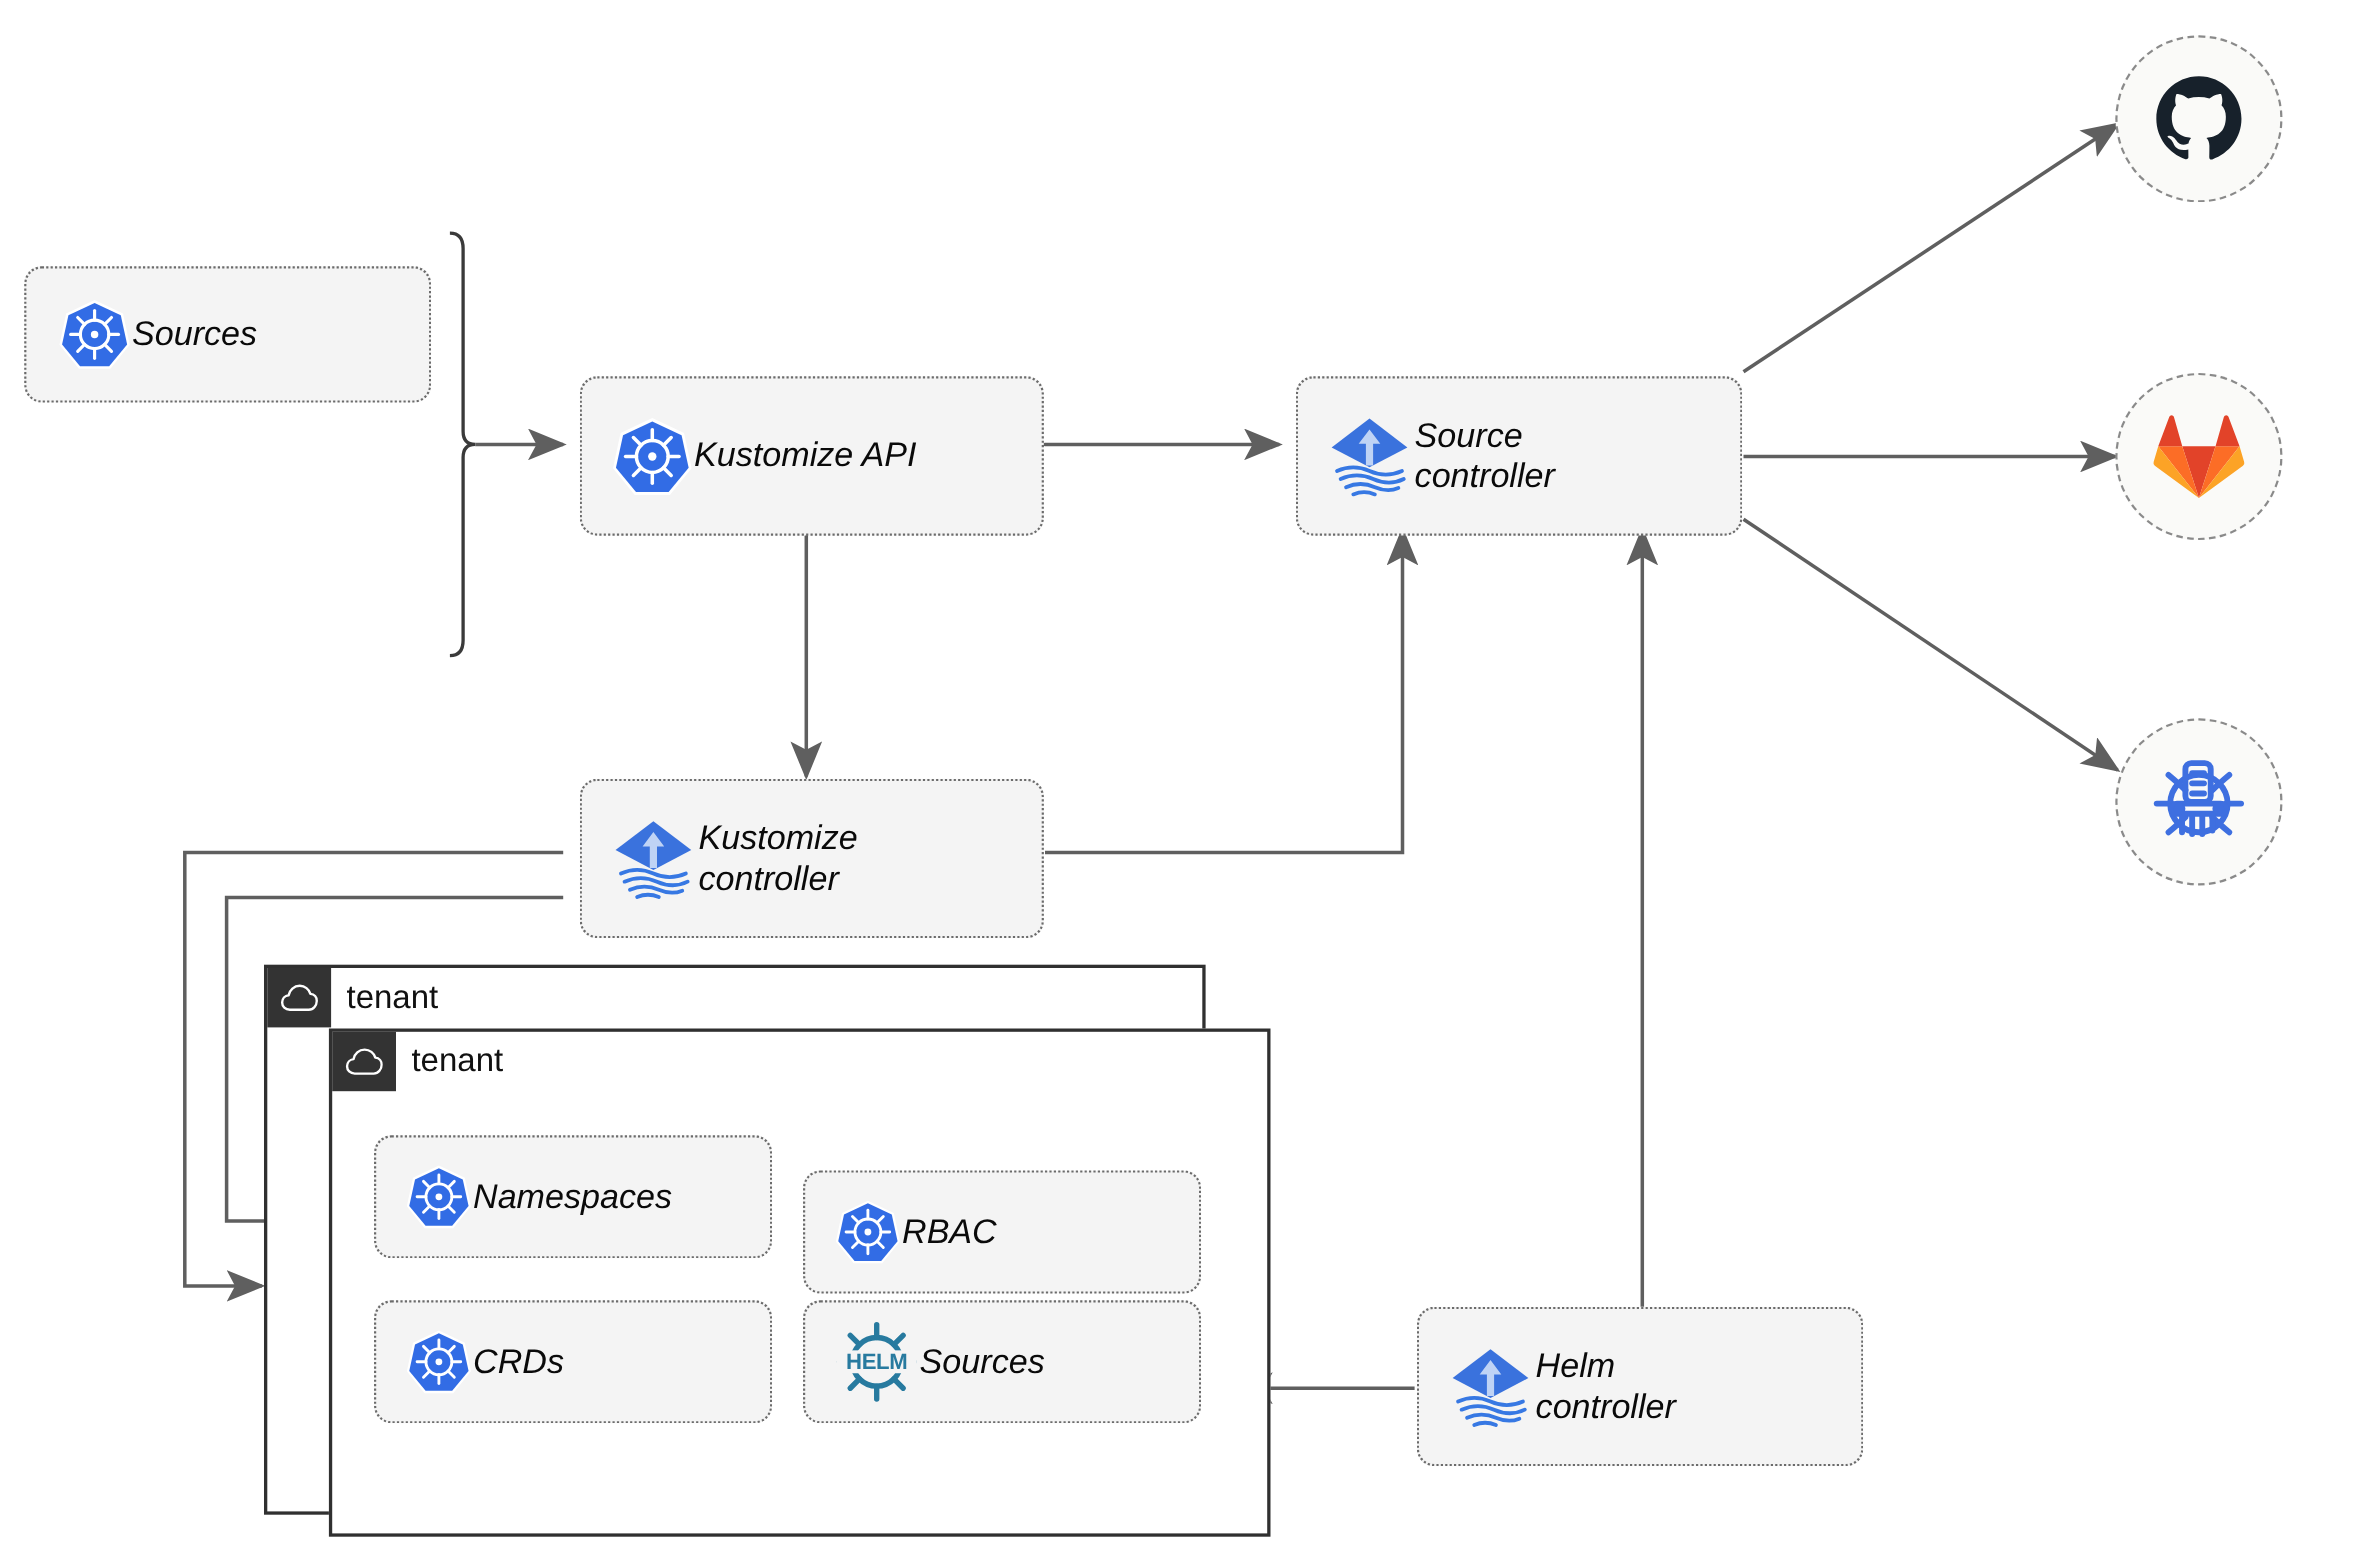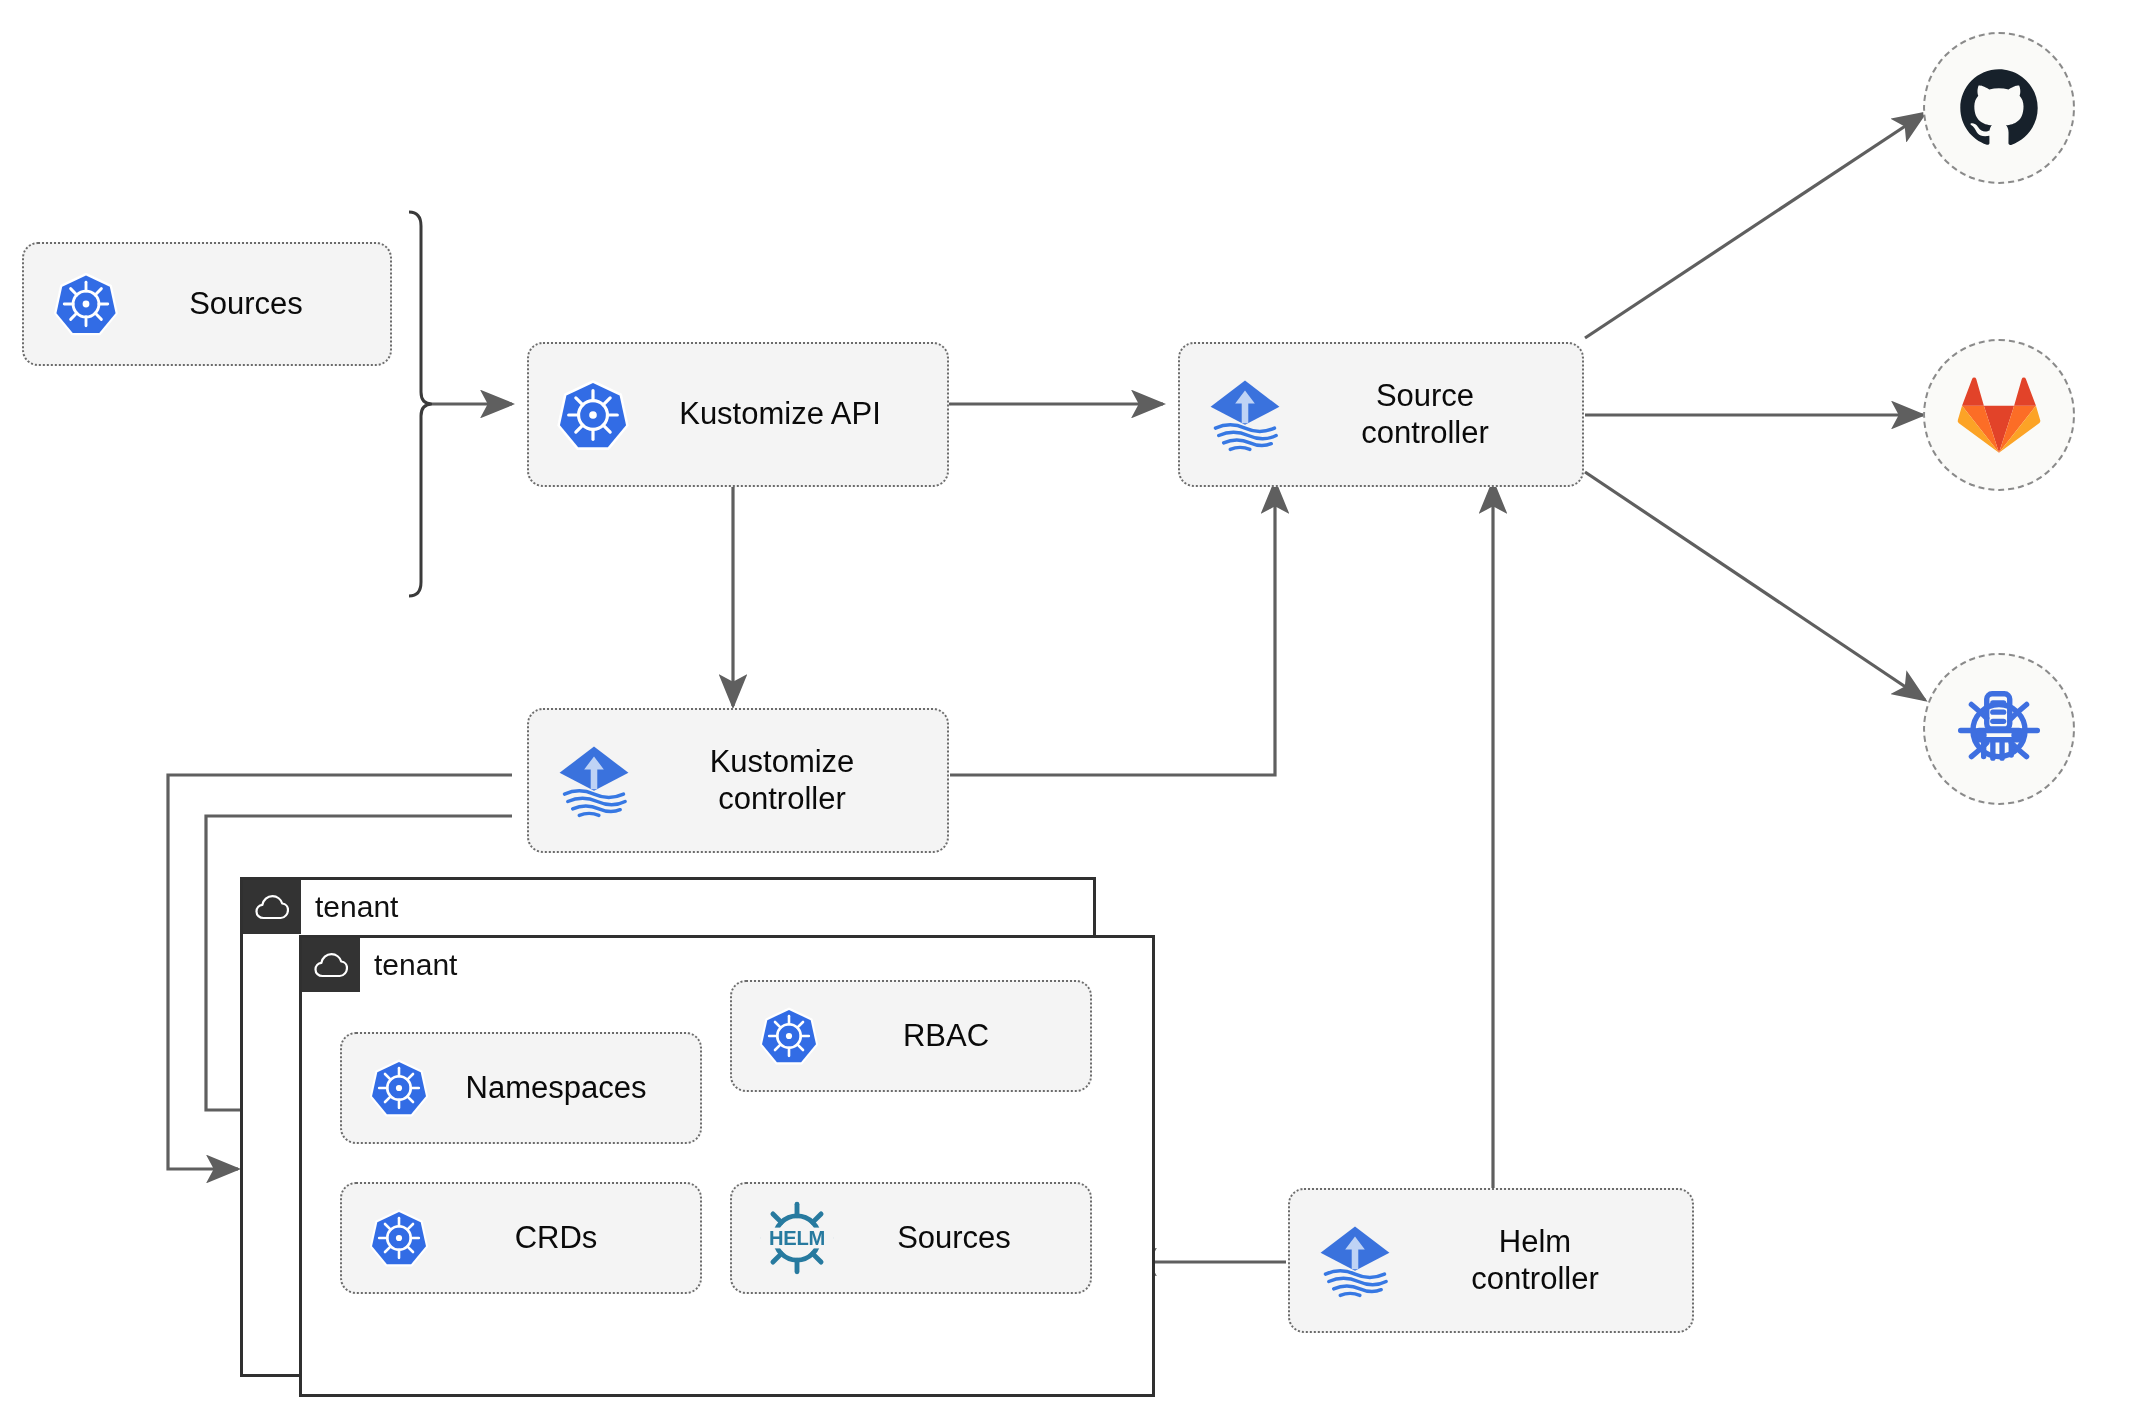--- a/index.html
+++ b/index.html
@@ -19,23 +19,24 @@
     border-radius:16px;
     display:flex;align-items:center;
     box-sizing:border-box;
     z-index:5;
   }
   .node .label{
     color:#0a0a0a;
     font-size:31px;
     line-height:1.18;
     white-space:pre-line;
-    text-align:center;
+    text-align:left;
     flex:1 1 auto;
     padding-right:10px;
+    font-style:italic;
   }
   .node .iconwrap{
     flex:0 0 auto;
     display:flex;align-items:center;justify-content:center;
   }
 
   
   .tenant{
     position:absolute;
     background:#ffffff;
@@ -238,21 +239,21 @@
           <line x1="63.4" y1="63.4" x2="72.6" y2="72.6"></line>
           <line x1="72.6" y1="27.4" x2="63.4" y2="36.6"></line>
           <line x1="36.6" y1="63.4" x2="27.4" y2="72.6"></line>
         </g>
         <circle cx="50" cy="50" r="5" fill="#ffffff"></circle>
       </svg>
     </span>
     <span class="label">Namespaces</span>
   </div>
 
-  <div class="node" style="left:730px;top:980px;width:362px;height:112px;padding:0 8px 0 26px;z-index:6;">
+  <div class="node" style="left:730px;top:1064px;width:362px;height:112px;padding:0 8px 0 26px;z-index:6;">
     <span class="iconwrap">
       <svg width="62" height="62" viewBox="0 0 100 100">
         <path d="M50,4 L88,22 L97,64 L71,96 L29,96 L3,64 L12,22 Z" fill="#ffffff"></path>
         <path d="M50,8 L85,24.5 L93.5,63.5 L69.5,92.5 L30.5,92.5 L6.5,63.5 L15,24.5 Z" fill="#326CE5"></path>
         <g fill="none" stroke="#ffffff" stroke-width="4.2" stroke-linecap="round">
           <circle cx="50" cy="50" r="19"></circle>
           <line x1="50" y1="18" x2="50" y2="31"></line>
           <line x1="50" y1="69" x2="50" y2="82"></line>
           <line x1="18" y1="50" x2="31" y2="50"></line>
           <line x1="69" y1="50" x2="82" y2="50"></line>

